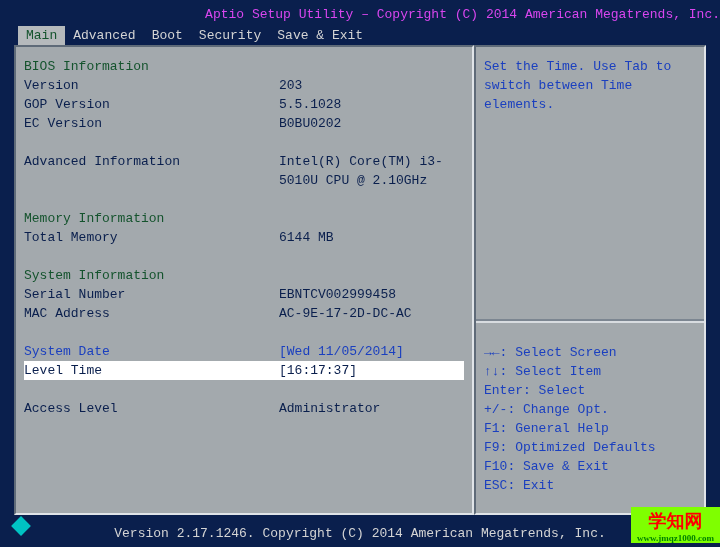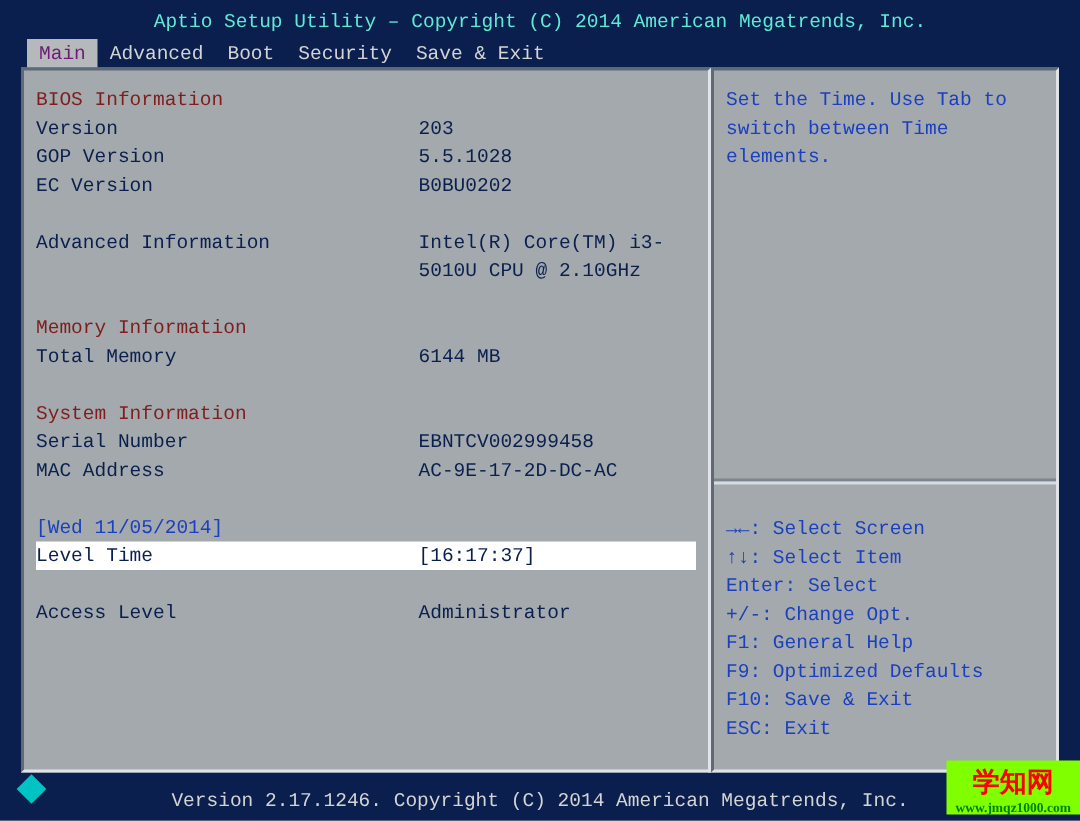--- a/index.html
+++ b/index.html
@@ -7,38 +7,38 @@
       font-family: "Courier New", monospace;
       font-size: 13px;
       background: #0a1f4d;
       color: #c0c0c0;
       width: 720px;
       height: 547px;
       overflow: hidden;
       position: relative;
     }
     .header {
-      text-align: center;
-      color: #5eead4;
+      text-align: right;
+      color: #d946ef;
       padding: 7px 0 4px 0;
       font-size: 13px;
     }
     .tabs {
       display: flex;
       padding-left: 18px;
       gap: 0;
     }
     .tab {
       padding: 2px 8px;
       color: #d4d4d4;
       font-size: 13px;
     }
     .tab.active {
       background: #b5b9bc;
-      color: #701a75;
+      color: #14532d;
     }
     .body-area {
       display: flex;
       margin: 0 14px;
       height: 470px;
     }
     .left-panel {
       flex: 1;
       background: #a3a9ad;
       border-top: 2px solid #5e6a78;
@@ -62,21 +62,21 @@
       position: relative;
     }
     .row {
       display: flex;
       line-height: 19px;
       height: 19px;
     }
     .row-spacer { height: 19px; }
     .label { width: 255px; flex-shrink: 0; }
     .value { flex: 1; }
-    .section-header { color: #7f1d1d; font-weight: normal; }
+    .section-header { color: #14532d; font-weight: normal; }
     .sel-row { color: #1a3fbf; }
     .sel-row.highlighted { background: #fff; color: #0a1f4d; }
     .sel-row.highlighted .value { color: #0a1f4d; }
     .bracket-val { }
     .help-text { color: #1a3fbf; line-height: 19px; }
     .hr-sep {
       border-top: 2px solid #7c8691;
       border-bottom: 2px solid #d8dce0;
       height: 4px;
       margin: 0 -8px;
@@ -171,20 +171,21 @@
     <div class="row">
         <span class="label">Serial Number</span>
         <span class="value">EBNTCV002999458</span>
       </div>
     <div class="row">
         <span class="label">MAC Address</span>
         <span class="value">AC-9E-17-2D-DC-AC</span>
       </div>
     <div class="row-spacer"></div>
     <div class="row sel-row">
+        <span class="label">System Date</span>
         <span class="value bracket-val">[Wed 11/05/2014]</span>
       </div>
     <div class="row sel-row highlighted">
         <span class="label">Level Time</span>
         <span class="value bracket-val">[16:17:37]</span>
       </div>
     <div class="row-spacer"></div>
     <div class="row">
         <span class="label">Access Level</span>
         <span class="value">Administrator</span>

